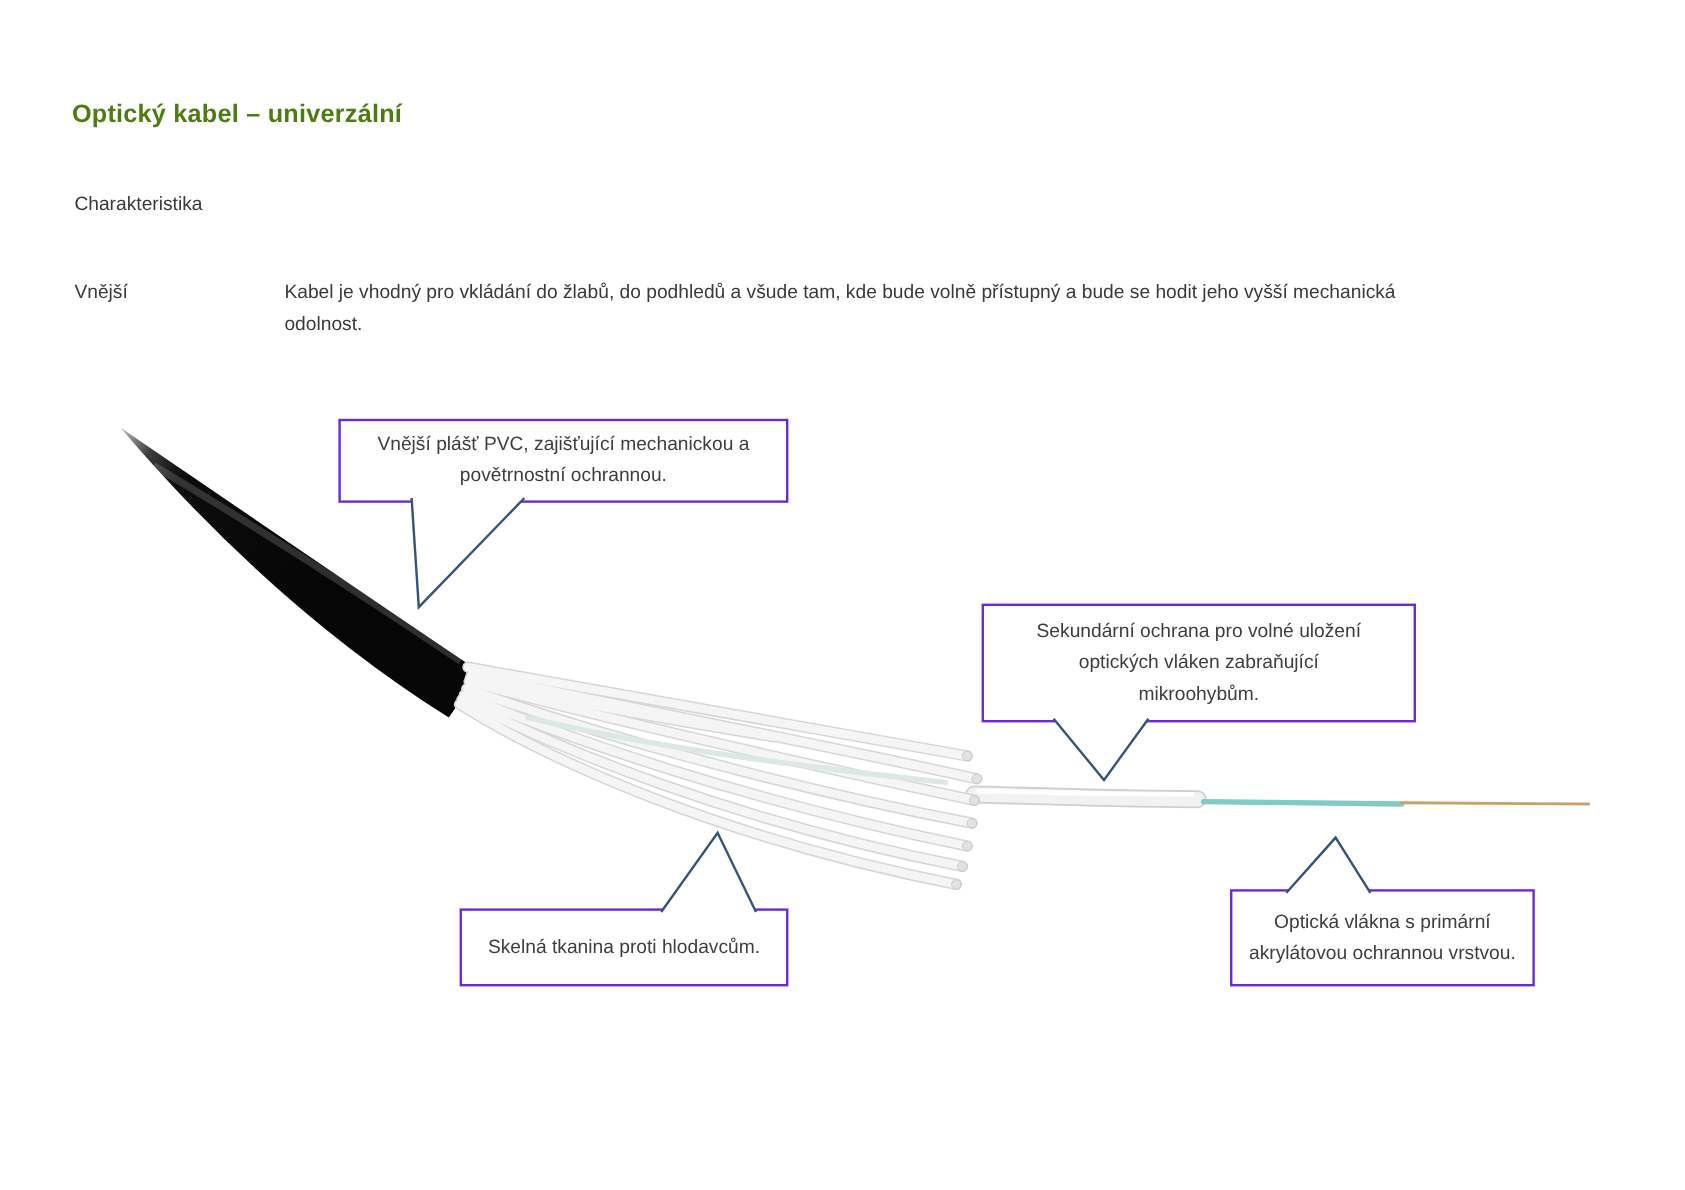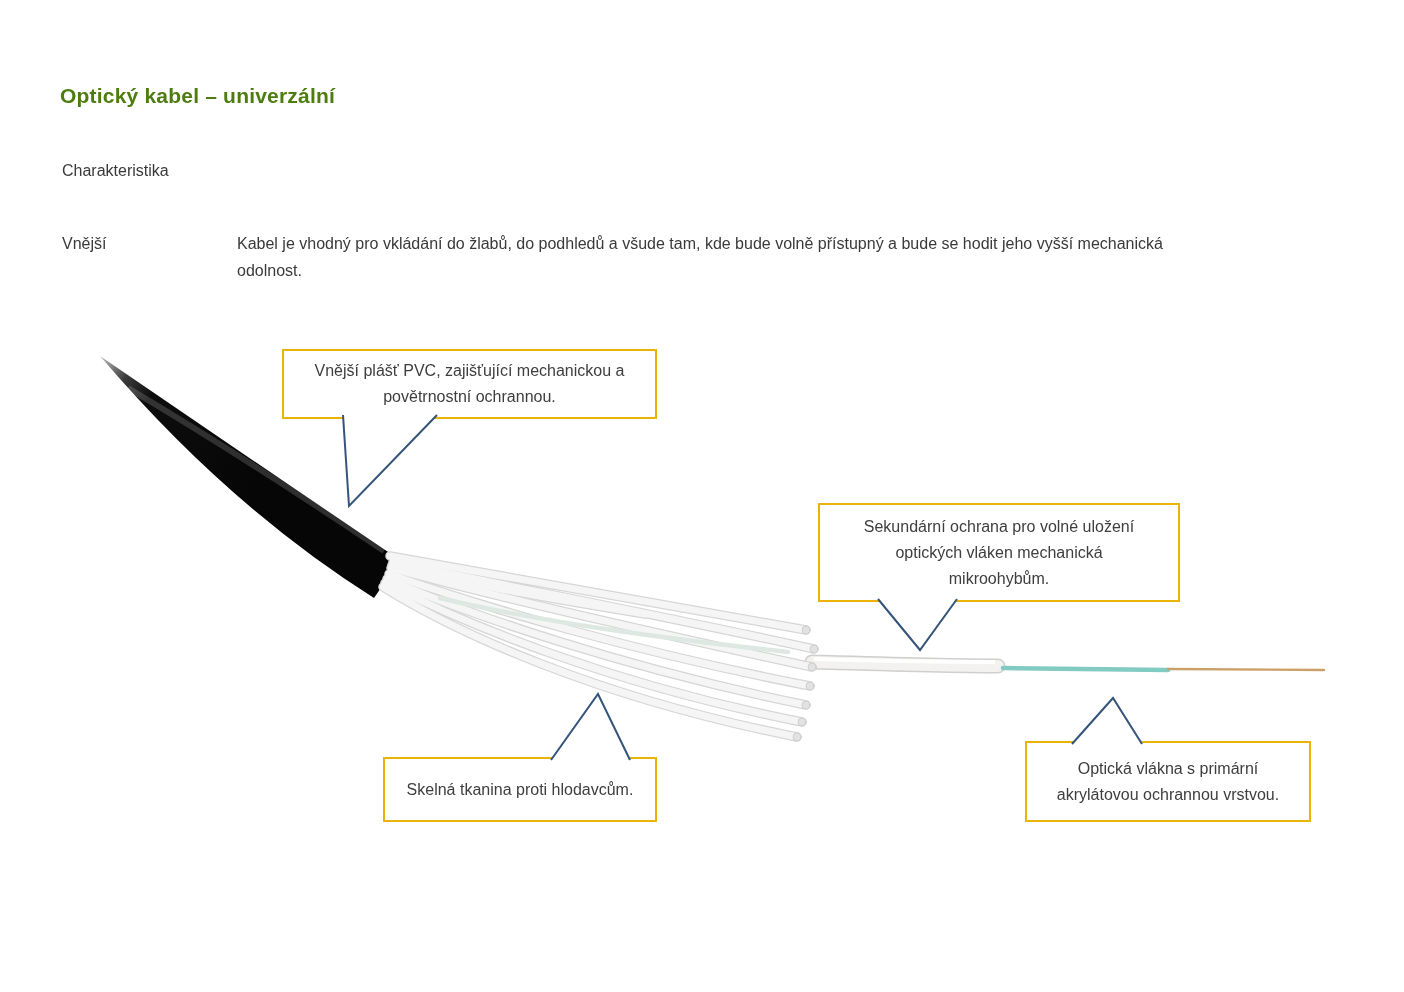--- a/index.html
+++ b/index.html
@@ -13,21 +13,21 @@
   }
   .row-label {
     position:absolute; left:62px; font-size:16px; color:#3a3a3a; line-height:27px;
   }
   .para {
     position:absolute; left:237px; font-size:16px; color:#3a3a3a;
     line-height:27px; white-space:nowrap;
   }
   .callout {
     position:absolute; box-sizing:border-box;
-    border:2px solid #eab308; background:#ffffff;
+    border:2px solid #6d28d9; background:#ffffff;
     display:flex; flex-direction:column; align-items:center; justify-content:center;
     text-align:center; color:#3e3e3e; font-size:16px; line-height:26px;
     z-index:2; padding:4px 6px;
   }
   .fig, .tails { position:absolute; left:0; top:0; }
   .fig   { z-index:1; }
   .tails { z-index:3; pointer-events:none; }
 </style>
 </head>
 <body>
@@ -104,29 +104,29 @@
     <div>odolnost.</div>
   </div>
 
   <div class="callout" style="left:282px; top:349px; width:375px; height:70px;">
     <div>Vnější plášť PVC, zajišťující mechanickou a</div>
     <div>povětrnostní ochrannou.</div>
   </div>
 
   <div class="callout" style="left:818px; top:503px; width:362px; height:99px;">
     <div>Sekundární ochrana pro volné uložení</div>
-    <div>optických vláken mechanická</div>
+    <div>optických vláken zabraňující</div>
     <div>mikroohybům.</div>
   </div>
 
   <div class="callout" style="left:383px; top:757px; width:274px; height:65px;">
     <div>Skelná tkanina proti hlodavcům.</div>
   </div>
 
-  <div class="callout" style="left:1025px; top:741px; width:286px; height:81px;">
+  <div class="callout" style="left:1025px; top:741px; width:254px; height:81px;">
     <div>Optická vlákna s primární</div>
     <div>akrylátovou ochrannou vrstvou.</div>
   </div>
 
   <svg class="tails" width="1404" height="992" viewBox="0 0 1404 992">
     <path d="M 343 415 L 349 506 L 437 415" fill="#ffffff" stroke="#35547a" stroke-width="2"></path>
     <path d="M 878 599 L 920 650 L 957 599" fill="#ffffff" stroke="#35547a" stroke-width="2"></path>
     <path d="M 551 760 L 598 694 L 630 760" fill="#ffffff" stroke="#35547a" stroke-width="2"></path>
     <path d="M 1072 744 L 1113 698 L 1142 744" fill="#ffffff" stroke="#35547a" stroke-width="2"></path>
   </svg>

